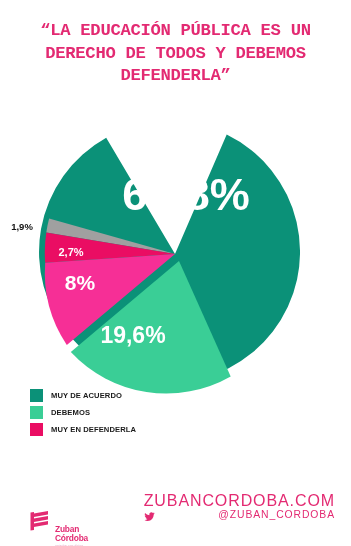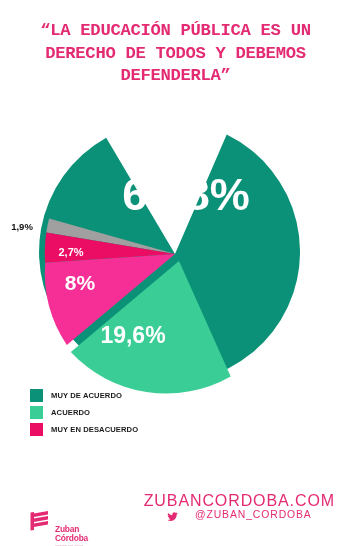--- a/index.html
+++ b/index.html
@@ -137,21 +137,21 @@
     color: #e32a72;
     font-family: "Liberation Sans", sans-serif;
     font-size: 16px;
     letter-spacing: 0.9px;
     line-height: 14px;
     white-space: nowrap;
   }
   .contact-social {
     display: flex;
     align-items: center;
-    justify-content: center;
+    justify-content: space-between;
     gap: 17px;
     line-height: 14px;
   }
   .contact-handle {
     color: #e32a72;
     font-family: "Liberation Sans", sans-serif;
     font-size: 10.4px;
     letter-spacing: 0.9px;
     white-space: nowrap;
   }
@@ -214,27 +214,27 @@
 
   <div class="legend">
 
     <div class="legend-row">
       <span class="legend-swatch" style="background:#0b9178"></span>
       <span class="legend-label">MUY DE ACUERDO</span>
     </div>
 
     <div class="legend-row">
       <span class="legend-swatch" style="background:#3ace96"></span>
-      <span class="legend-label">ACUERDO</span>
+      <span class="legend-label">DEBEMOS</span>
     </div>
 
 
     <div class="legend-row">
       <span class="legend-swatch" style="background:#ea0d63"></span>
-      <span class="legend-label">MUY EN DESACUERDO</span>
+      <span class="legend-label">MUY EN DEFENDERLA</span>
     </div>
 
 
   </div>
 
   <div class="footer">
 
     <div class="brand">
       <span class="brand-mark">
         <svg width="20" height="22" viewBox="0 0 20 22">

